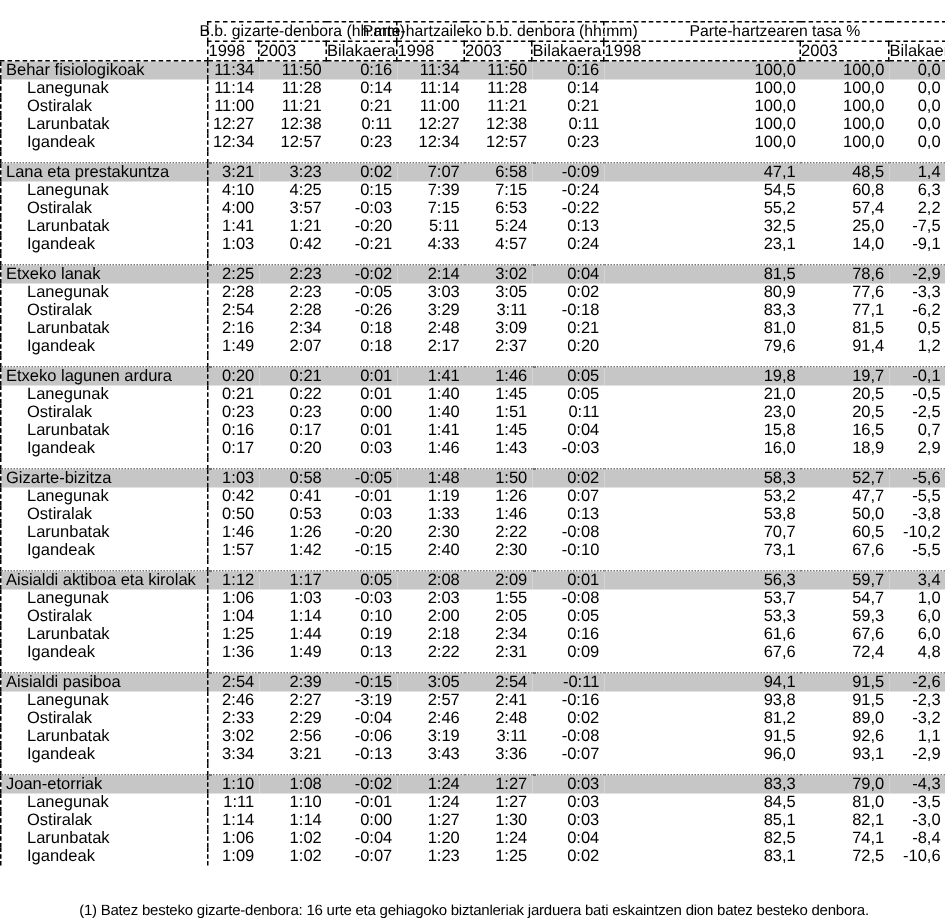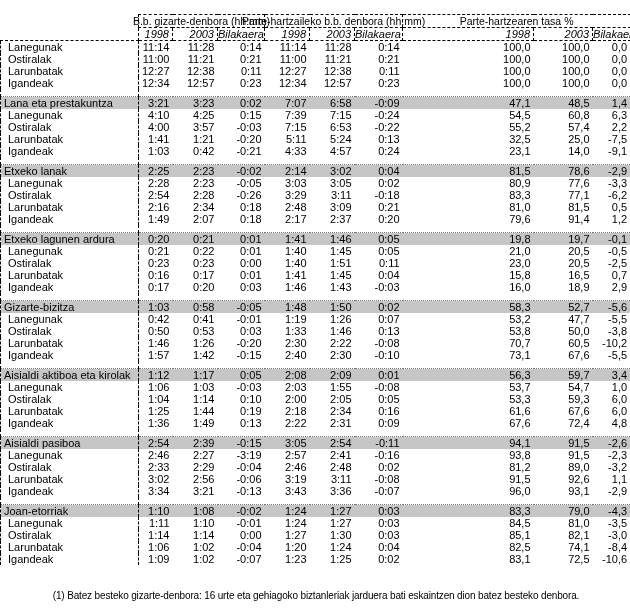--- a/index.html
+++ b/index.html
@@ -16,26 +16,26 @@
   .num { text-align:right; }
   .lbl { text-align:left; padding-left:3px; }
   
   thead th.grp {
     border-top:1px dashed #000; border-left:1px dashed #000;
     border-right:1px dashed #000; border-bottom:1px dashed #000;
     text-align:center; padding:0;
   }
   thead th.grp .t { display:block; margin:0 -34px; text-align:center; white-space:nowrap; font-size:10.5px; }
   thead tr.yrow td.lbl { border-right:1px dashed #000; border-bottom:1px dashed #000; }
-  thead tr.yrow th { text-align:right; border-right:1px dashed #000; border-bottom:1px dashed #000; font-size:11px;font-style:italic; }
+  thead tr.yrow th { text-align:left; border-right:1px dashed #000; border-bottom:1px dashed #000; font-size:11px; }
   
   tbody td.lbl { border-left:1px dashed #000; border-right:1px dashed #000; }
   tbody td.last { border-right:1px dashed #000; }
   tr.sec td { background:#c6c6c6; border-top:1px dotted #777; }
-  tr.sub td.lbl { padding-left:7px; }
+  tr.sub td.lbl { padding-left:17px; }
   tr.gap td { height:7px; }
   
   .footnotes { margin:26px 0 0 2px; font-size:10px; letter-spacing:-0.15px; line-height:10.5px; white-space:nowrap;text-align:center; }
   .footnotes div { overflow:hidden; }
 </style>
 </head>
 <body>
 
 <div class="page">
   <table>
@@ -71,20 +71,32 @@
         <th>Bilakaera</th>
         <th>1998</th>
         <th>2003</th>
         <th>Bilakaera</th>
         <th>1998</th>
         <th>2003</th>
         <th>Bilakaera</th>
       </tr>
     </thead>
     <tbody id="tbody">
+        <tr class="sec">
+          <td class="lbl">Behar fisiologikoak</td>
+          <td class="num">11:34</td>
+          <td class="num">11:50</td>
+          <td class="num">0:16</td>
+          <td class="num">11:34</td>
+          <td class="num">11:50</td>
+          <td class="num">0:16</td>
+          <td class="num">100,0</td>
+          <td class="num">100,0</td>
+          <td class="num last">0,0</td>
+        </tr>
         <tr class="sub">
           <td class="lbl">Lanegunak</td>
           <td class="num">11:14</td>
           <td class="num">11:28</td>
           <td class="num">0:14</td>
           <td class="num">11:14</td>
           <td class="num">11:28</td>
           <td class="num">0:14</td>
           <td class="num">100,0</td>
           <td class="num">100,0</td>

